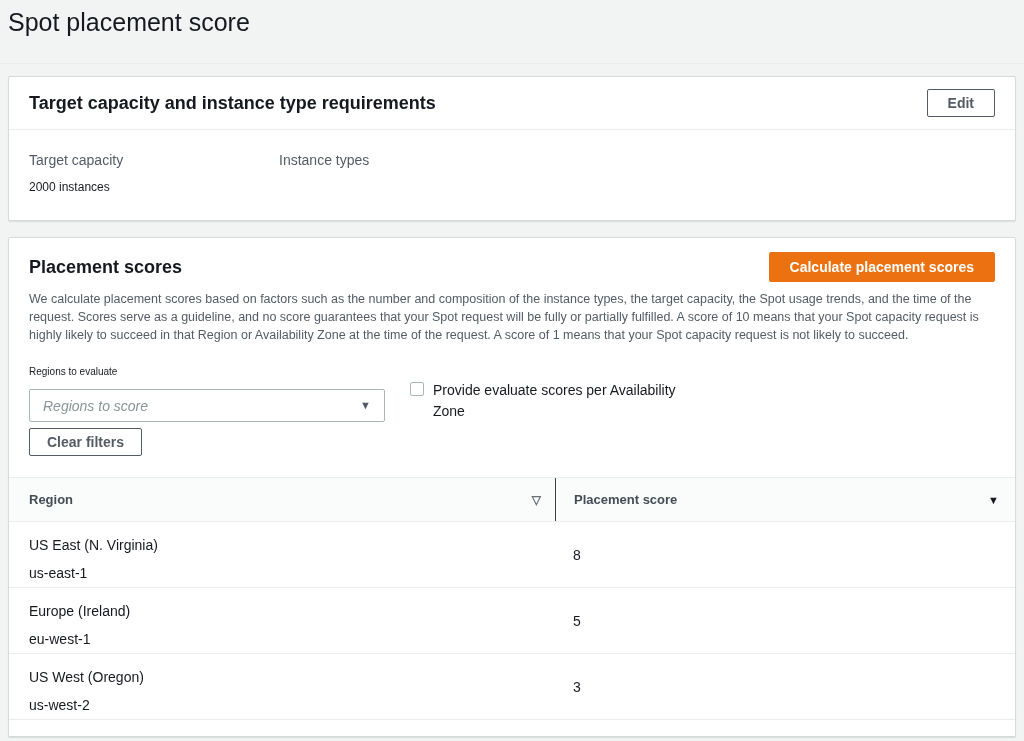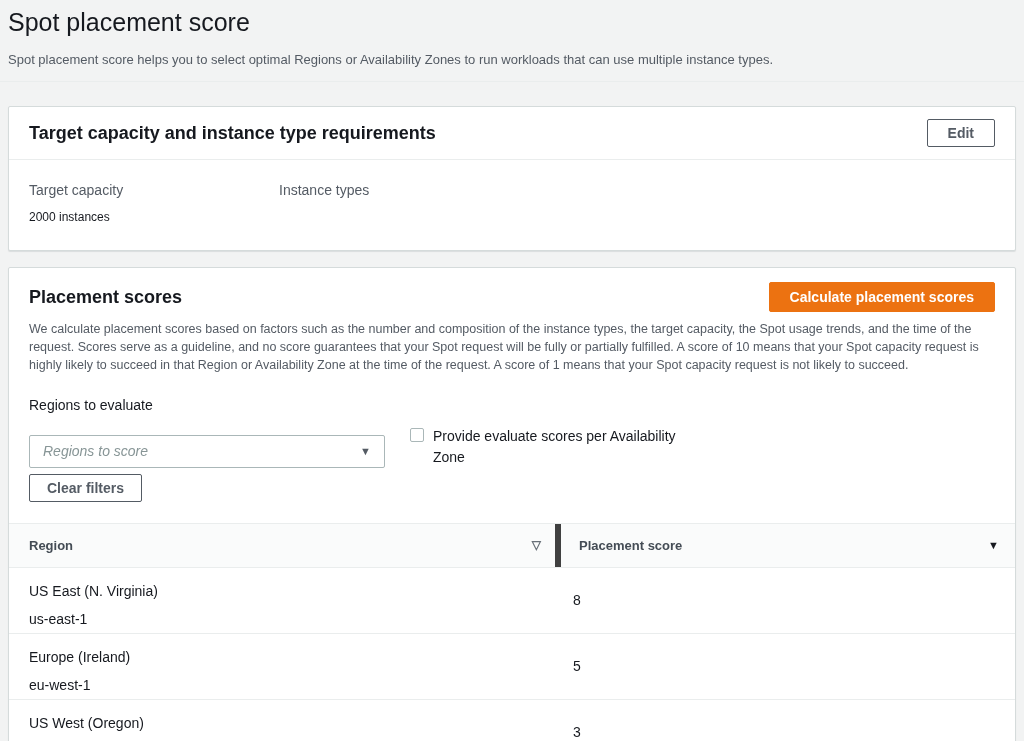--- a/index.html
+++ b/index.html
@@ -34,39 +34,39 @@
     color: #545b64; font-weight: 700; font-size: 14px;
     padding: 5px 20px; cursor: pointer; font-family: inherit;
   }
   .btn-primary {
     background: #ec7211; border: 1px solid #ec7211; border-radius: 2px;
     color: #ffffff; font-weight: 700; font-size: 14px;
     padding: 6px 20px; cursor: pointer; font-family: inherit;
   }
 
   
-  .card.requirements { margin-top: 24px; }
+  .card.requirements { margin-top: 12px; }
   .requirements .card-header { border-bottom: 1px solid #eaeded; }
   .req-body { display: flex; padding: 22px 20px 26px 20px; }
   .req-field { width: 250px; }
   .req-field + .req-field { width: auto; }
   .field-label { font-size: 14px; color: #545b64; margin-bottom: 12px; }
   .field-value { font-size: 12px; color: #16191f; }
 
   
   .card.placement { margin-top: 16px; min-height: 500px; }
   .placement .card-header { padding: 14px 20px 6px 20px; }
   .placement-desc {
     padding: 2px 20px 0 20px;
     font-size: 12.5px; color: #545b64; line-height: 1.45;
   }
 
   
   .filters { padding: 22px 20px 0 20px; }
-  .filters-label { font-size: 14px; color: #16191f; margin-bottom: 10px; }
+  .filters-label { font-size: 10px; color: #16191f; }
   .filters-row { display: flex; align-items: flex-end; }
   .region-select {
     width: 356px; height: 33px;
     border: 1px solid #aab7b8; border-radius: 2px; background: #fff;
     display: flex; align-items: center; justify-content: space-between;
     padding: 0 13px; cursor: pointer;
   }
   .region-select .placeholder { font-style: italic; color: #879596; font-size: 14px; }
   .caret { color: #545b64; font-size: 11px; line-height: 1; }
   .checkbox-group { display: flex; margin-left: 25px; padding-top: 3px; }
@@ -78,35 +78,34 @@
   .clear-filters { margin-top: 6px; padding: 5px 17px; }
 
   
   .table { margin-top: 21px; border-top: 1px solid #eaeded; }
   .thead {
     display: flex; align-items: stretch; height: 44px;
     background: #fafbfb; border-bottom: 1px solid #eaeded;
   }
   .th { display: flex; align-items: center; font-size: 13px; font-weight: 700; color: #444c55; }
   .th-region { width: 546px; padding: 0 14px 0 20px; justify-content: space-between; gap: 24px; }
-  .th-score { flex: 1; padding: 0 16px 0 18px; justify-content: space-between; border-left: 6px solid #404040; }
+  .th-score { flex: 1; padding: 0 16px 0 18px; justify-content: space-between; border-left: 1px solid #404040; }
   .sort-outline { color: #687078; font-size: 12px; cursor: pointer; }
   .sort-filled { color: #16191f; font-size: 11px; cursor: pointer; }
 
   .trow { display: flex; height: 66px; border-bottom: 1px solid #eaeded; background: #fff; }
   .td-region { width: 546px; padding: 9px 0 0 20px; }
   .region-name, .region-code { font-size: 14px; color: #16191f; line-height: 28px; }
   .td-score { flex: 1; padding-left: 18px; display: flex; align-items: center; font-size: 14px; color: #16191f; }
 </style>
 </head>
 <body>
 
 <div class="page-header">
   <div class="page-title">Spot placement score</div>
-  <div class="page-desc">Spot placement score helps you to select optimal Regions or Availability Zones to run workloads that can use multiple instance types.</div>
 </div>
 
 <div class="card requirements">
   <div class="card-header">
     <div class="card-title">Target capacity and instance type requirements</div>
     <button class="btn-secondary">Edit</button>
   </div>
   <div class="req-body">
     <div class="req-field">
       <div class="field-label">Target capacity</div>

